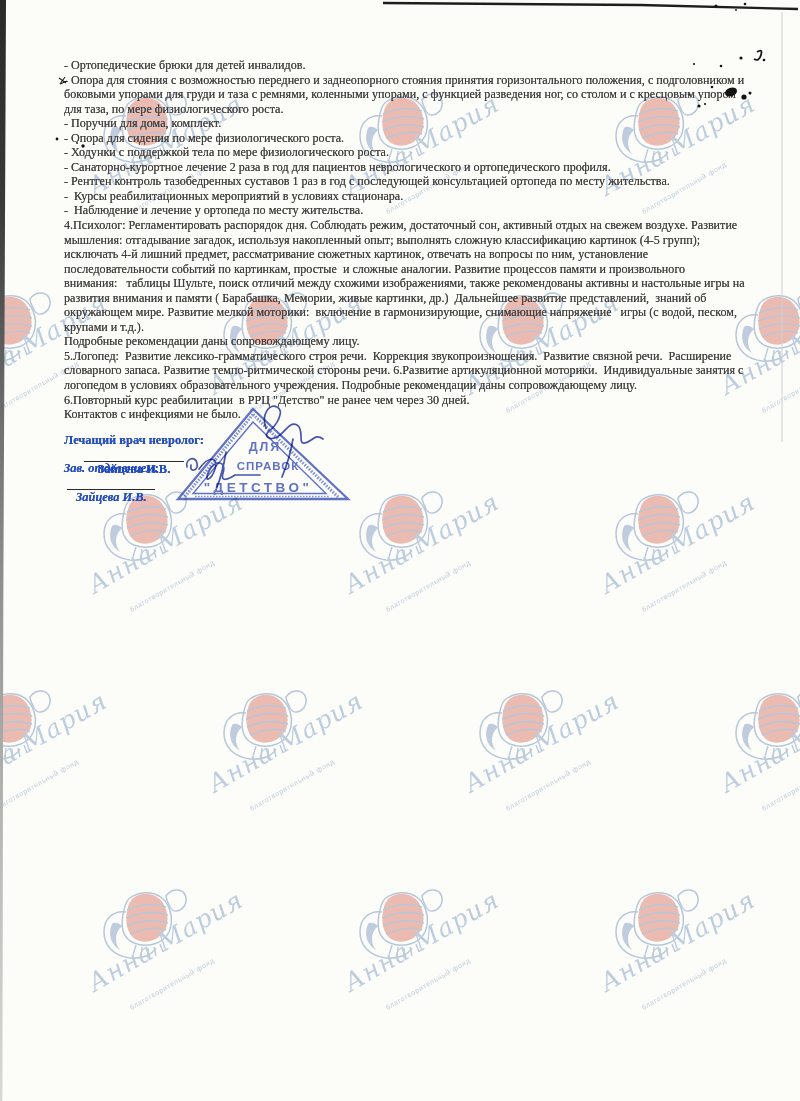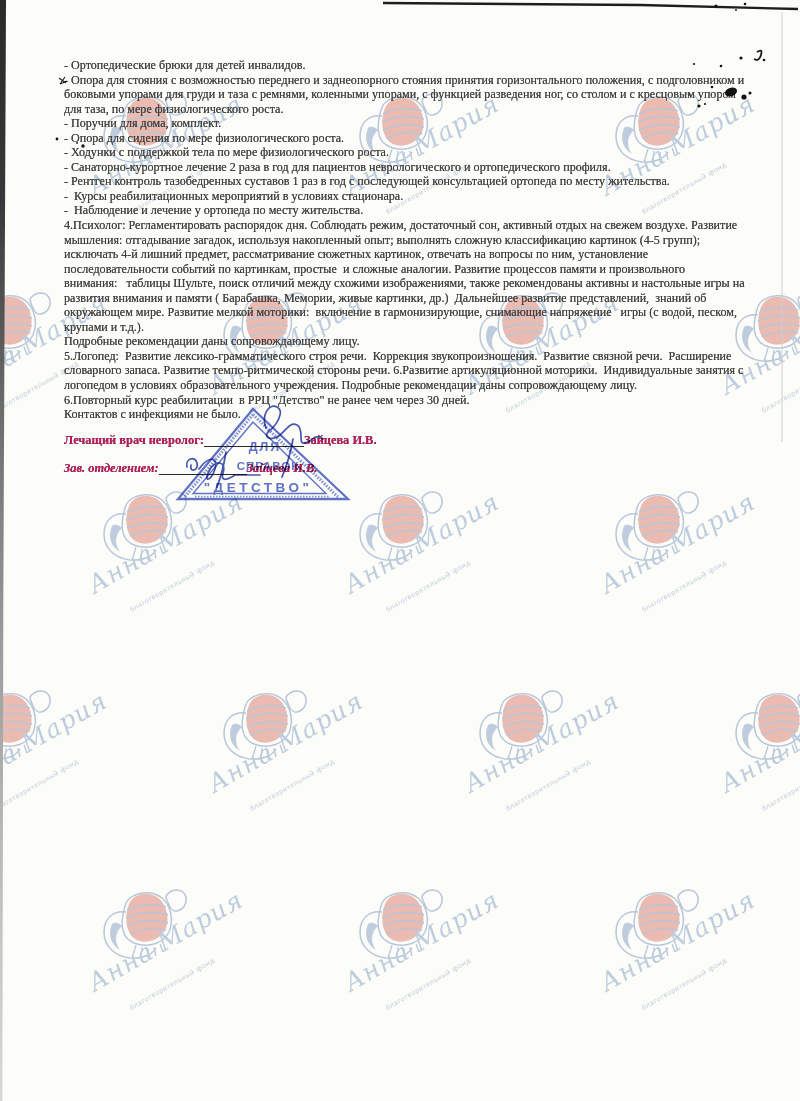--- a/index.html
+++ b/index.html
@@ -27,23 +27,23 @@
     letter-spacing:.6px;
   }
   
   .body-text{
     position:absolute;left:64px;top:58px;width:700px;z-index:2;
     font-size:12.1px;line-height:14.55px;color:#404040;
     text-shadow:0 0 .35px rgba(43,36,25,.75);
     white-space:pre;
   }
   .sig-block{position:absolute;left:64px;top:433px;z-index:2;width:420px;}
-  .sig-row{position:absolute;left:0;display:flex;align-items:flex-start;
-    font-size:12.4px;color:#be185d;font-weight:bold;white-space:pre;
-    text-shadow:0 0 .35px rgba(30,25,18,.75);}
+  .sig-row{position:absolute;left:0;display:flex;align-items:center;
+    font-size:12.4px;color:#1d4ed8;font-weight:bold;white-space:pre;
+    text-shadow:0 0 .35px rgba(30,25,18,.75);flex-direction:column;}
   .sig-row.r1{top:0;}
   .sig-row.r2{top:28px;font-style:italic;}
   .sig-line{display:inline-block;border-bottom:1.3px solid #2a2a2a;height:13px;}
   .sig-row.r1 .sig-line{width:100px;}
   .sig-row.r2 .sig-line{width:88px;}
   
   .stamp-svg{position:absolute;left:165px;top:398px;width:200px;height:115px;z-index:3;
     mix-blend-mode:multiply;opacity:.88;filter:blur(.2px);}
   .stamp-svg text{font-family:"Liberation Sans", sans-serif;font-weight:700;fill:var(--stamp-color,#4b5fc1);}
   .ink-svg{position:absolute;left:165px;top:395px;width:210px;height:115px;z-index:4;

